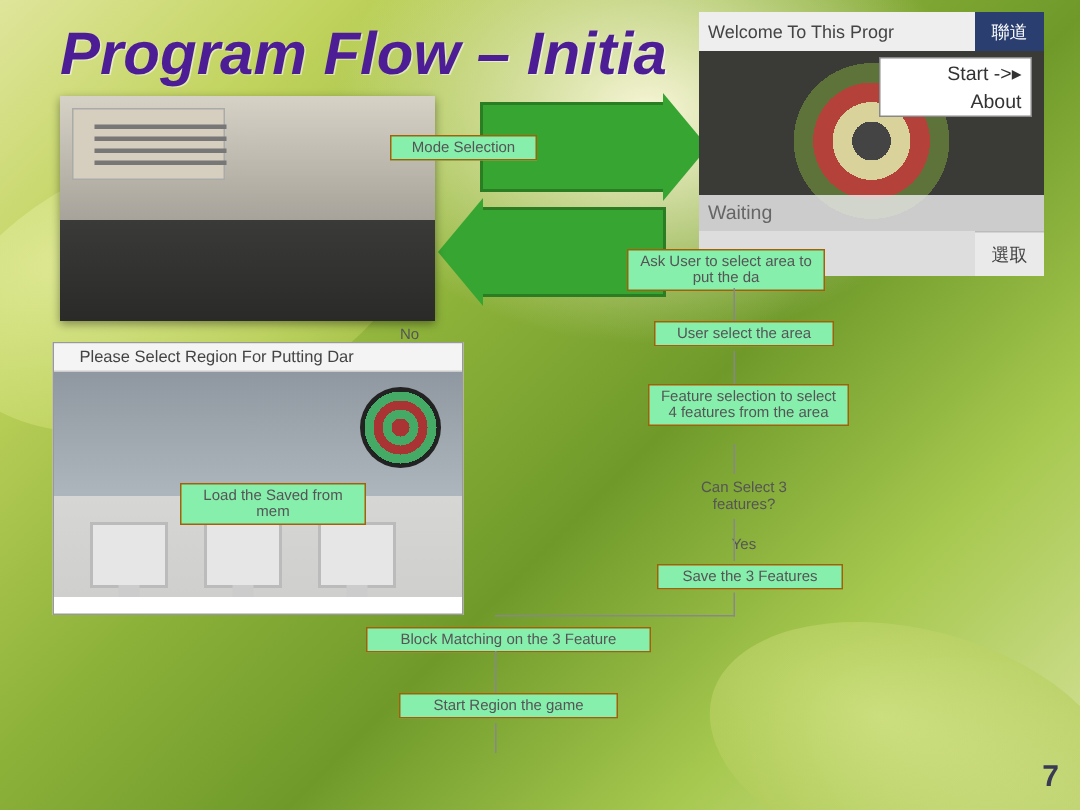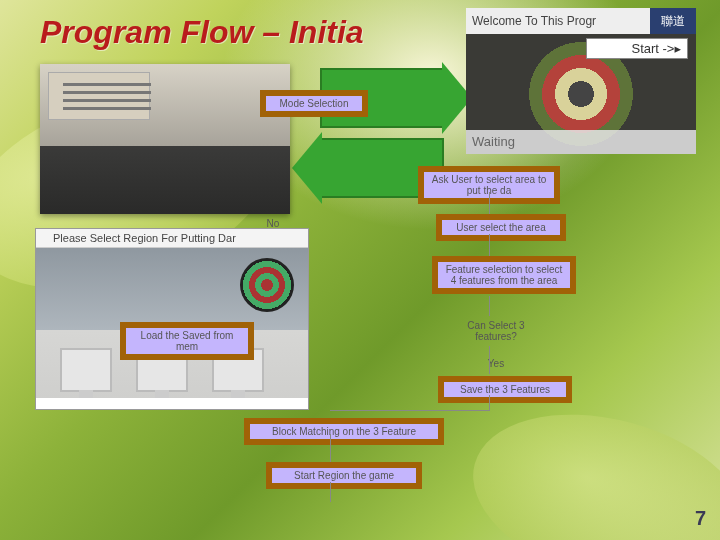--- a/index.html
+++ b/index.html
@@ -3,23 +3,23 @@
 <meta charset="utf-8">
 <style>
   html,body{margin:0;padding:0;width:720px;height:540px;overflow:hidden;font-family:Arial,Helvetica,sans-serif}
   .bg{position:absolute;inset:0;background:
       radial-gradient(ellipse 300px 220px at 60% 14%, #f8f6d8 0%, rgba(248,246,216,0) 70%),
       linear-gradient(135deg,#dfe59b 0%,#c0d35c 18%,#8db23a 40%,#6f9a2a 58%,#a6c84f 78%,#d7e29b 100%);}
   .leaf1{position:absolute;left:-40px;bottom:260px;width:320px;height:180px;border-radius:50%;
          background:radial-gradient(ellipse at 30% 30%,#e9f0a8,#c7d96a 60%,#a0bd3e);transform:rotate(-18deg);opacity:.7}
   .leaf2{position:absolute;right:-30px;bottom:-40px;width:280px;height:160px;border-radius:50%;
          background:radial-gradient(ellipse at 40% 40%,#dbe88f,#9fbd3d);transform:rotate(15deg);opacity:.6}
-  .title{position:absolute;left:40px;top:14px;font-size:32px;font-style:italic;font-weight:bold;
-         color:#b91c1c;text-shadow:1px 1px 0 rgba(255,255,255,.5)}
-  .fbox{position:absolute;border:6px solid #a16207;background:#c4b5fd;padding:2px 6px;font-size:10px;color:#555;text-align:center}
+  .title{position:absolute;left:40px;top:14px;font-size:40px;font-style:italic;font-weight:bold;
+         color:#4c1d95;text-shadow:1px 1px 0 rgba(255,255,255,.5)}
+  .fbox{position:absolute;border:1px solid #a16207;background:#86efac;padding:2px 6px;font-size:10px;color:#555;text-align:center}
   .fline{position:absolute;background:#888}
   .arrow-g{position:absolute;height:56px;background:#37a532;border:2px solid #2a7d22}
   .arrow-g::after{content:"";position:absolute;top:-8px;width:0;height:0;border-top:36px solid transparent;border-bottom:36px solid transparent}
   .arrow-r{width:120px;left:320px;top:68px}
   .arrow-r::after{right:-30px;border-left:30px solid #37a532}
   .arrow-l{width:120px;left:320px;top:138px}
   .arrow-l::after{left:-30px;border-right:30px solid #37a532}
 
   
   .photo1{position:absolute;left:40px;top:64px;width:250px;height:150px;
@@ -87,22 +87,29 @@
   <div class="ph-header">
     <div class="ph-title">Welcome To This Progr</div>
     <div class="ph-btn">聯道</div>
   </div>
   <div class="ph-body">
     <div class="ph-menu">
       <div>
           <span>Start -&gt;</span>
           <span>▸</span>
         </div>
+      <div>
+          <span>About</span>
+        </div>
     </div>
     <div class="ph-wait">Waiting</div>
+  </div>
+  <div class="ph-footer">
+    <div class="sp"></div>
+    <div class="fb">選取</div>
   </div>
 </div>
 
 <div class="photo2wrap">
   <div class="photo2title">Please Select Region For Putting Dar</div>
   <div class="photo2">
     <div class="dartb"></div>
     <div class="mon"></div>
     <div class="mon"></div>
     <div class="mon"></div>

